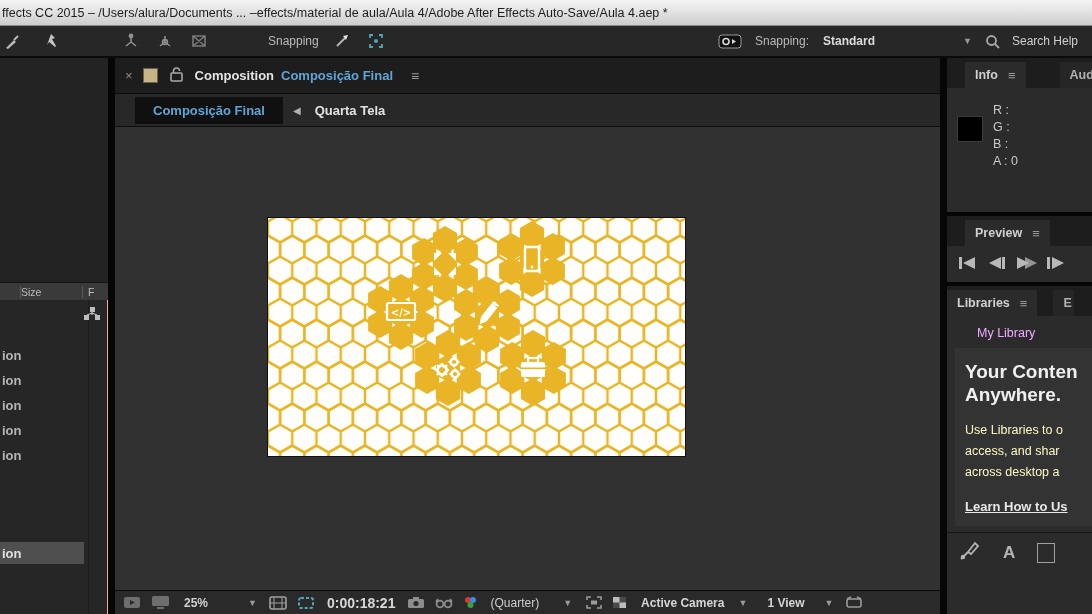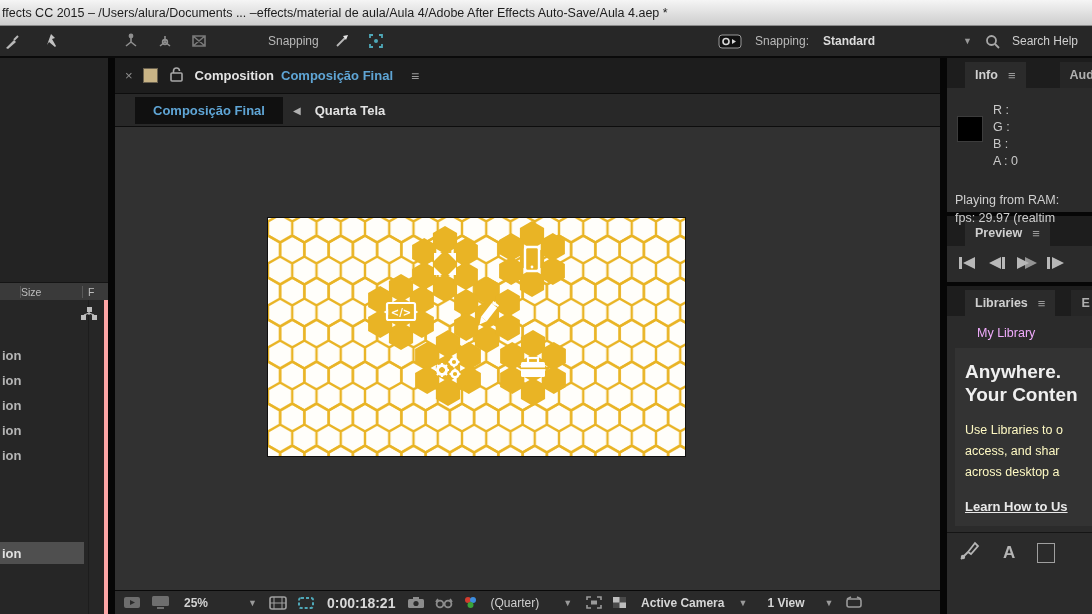--- a/index.html
+++ b/index.html
@@ -27,21 +27,21 @@
   .main { position:absolute; left:0; top:58px; width:1092px; height:556px; display:flex; }
   .vdivider { width:7px; background:#060606; }
 
   
   .project { width:108px; background:#242424; position:relative; }
   .proj-empty { height:225px; background:#232323; border-bottom:1px solid #151515; }
   .proj-header { height:17px; background:#3a3a3a; display:flex; align-items:center;
      font-size:10.5px; color:#bdbdbd; }
   .proj-col-size { border-left:1px solid #585858; width:62px; margin-left:20px; }
   .proj-col-f { border-left:1px solid #585858; padding-left:5px; }
-  .proj-list { position:relative; height:314px; background:#262626; border-right:4px solid #fca5a5; }
+  .proj-list { position:relative; height:314px; background:#262626; border-right:1px solid #fca5a5; }
   .proj-colline { position:absolute; left:88px; top:0; bottom:0; width:1px; background:#1d1d1d; }
   .net-ico { position:absolute; right:6px; top:6px; }
   .proj-row { position:absolute; left:0; width:100%; height:22px; display:flex; align-items:center;
      color:#b5b5b5; font-size:13px; font-weight:bold; padding-left:2px; }
   .proj-row.selected { background:#4f4f4f; width:84px; color:#e0e0e0; }
 
   
   .comp { flex:1; display:flex; flex-direction:column; background:#303030; min-width:0; }
   .comp-tabbar { height:36px; background:#1d1d1d; display:flex; align-items:center; padding-left:10px;
      border-bottom:1px solid #0d0d0d; }
@@ -427,24 +427,20 @@
           </span>
         </div>
         <div class="info-body">
           <span class="info-swatch"></span>
           <div class="rgba">
             <div>R :</div>
             <div>G :</div>
             <div>B :</div>
             <div>A :  0</div>
           </div>
-          <div class="info-status">
-            <div>Playing from RAM:</div>
-            <div>fps: 29.97 (realtim</div>
-          </div>
         </div>
       </div>
 
       <div class="hgap"></div>
 
       <div class="panel">
         <div class="panel-tabs">
           <span class="ptab" style="margin-left:18px">
             <span>Preview</span>
             <span class="menu-glyph">≡</span>
@@ -475,33 +471,33 @@
                 <path d="M6 1 L18 7 L6 13 Z" fill="#b8b8b8"></path>
               </svg>
           </span>
         </div>
       </div>
 
       <div class="hgap"></div>
 
       <div class="panel" style="flex:1; display:flex; flex-direction:column">
         <div class="panel-tabs">
-          <span class="ptab" style="margin-left:18px">
+          <span class="ptab" style="">
             <span>Libraries</span>
             <span class="menu-glyph">≡</span>
           </span>
           <span class="ptab inactive" style="margin-left:16px; padding-right:2px">
             <span>E</span>
           </span>
         </div>
         <div class="lib-select">My Library</div>
         <div class="lib-card">
           <div class="lib-head">
+            <div>Your Conten</div>
             <div>Anywhere.</div>
-            <div>Your Conten</div>
           </div>
           <div class="lib-body">
             <div>Use Libraries to o</div>
             <div>access, and shar</div>
             <div>across desktop a</div>
           </div>
           <span class="lib-link">Learn How to Us</span>
         </div>
         <div class="lib-footer">
           <span>

